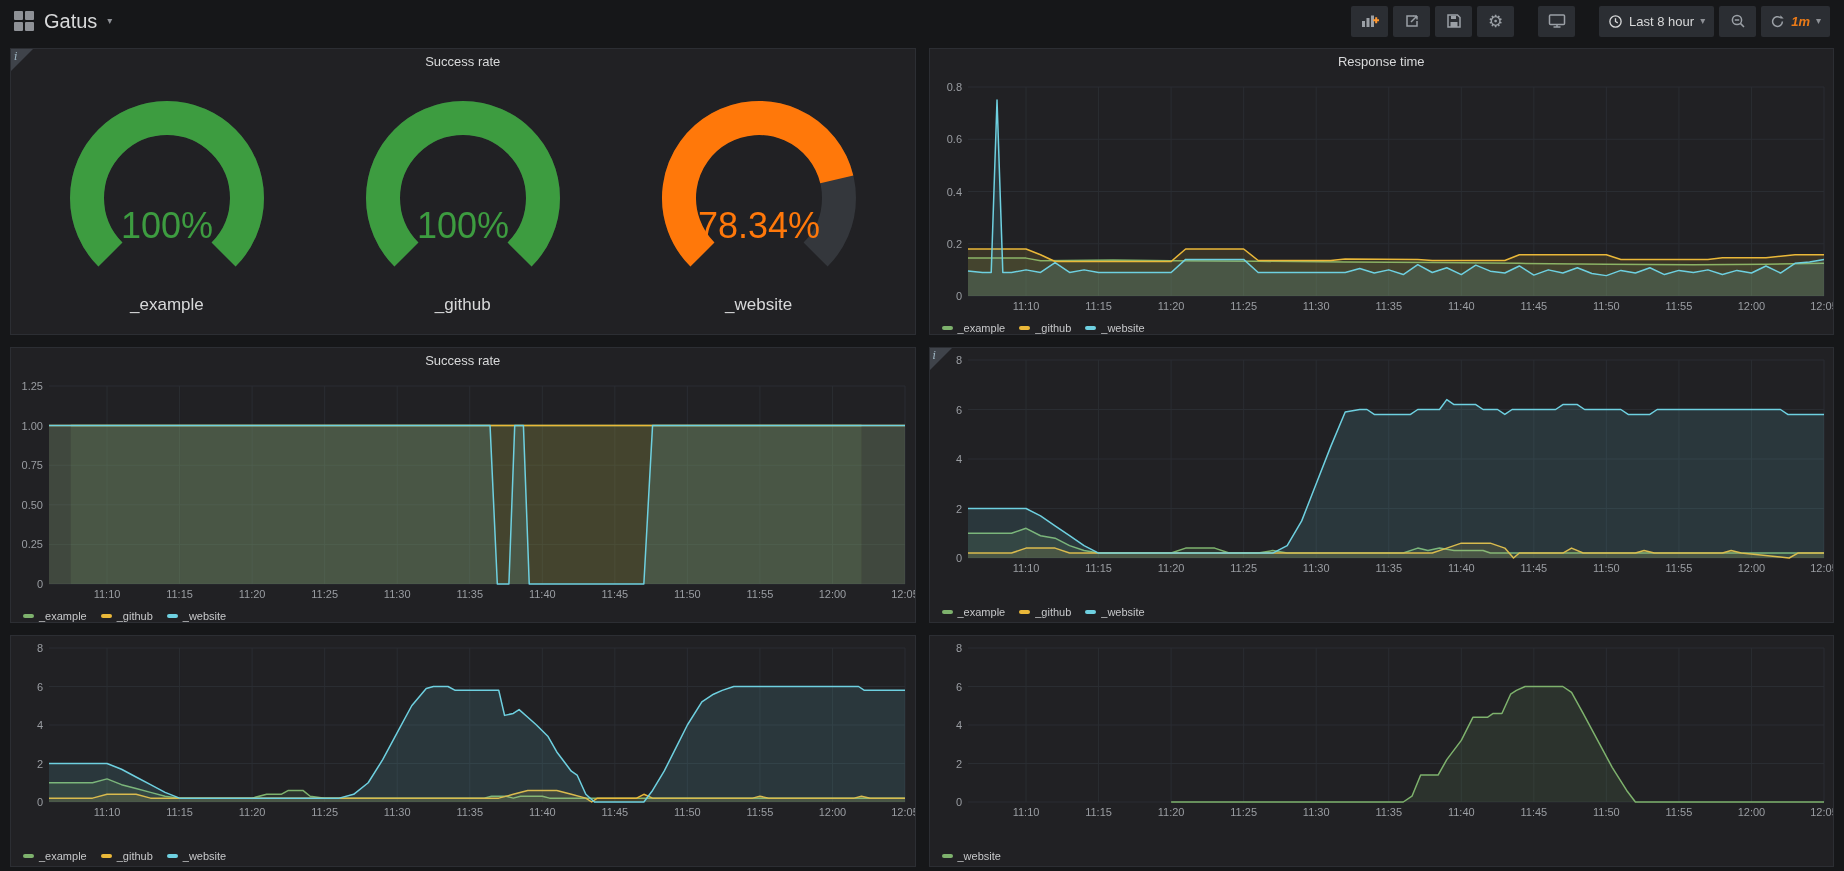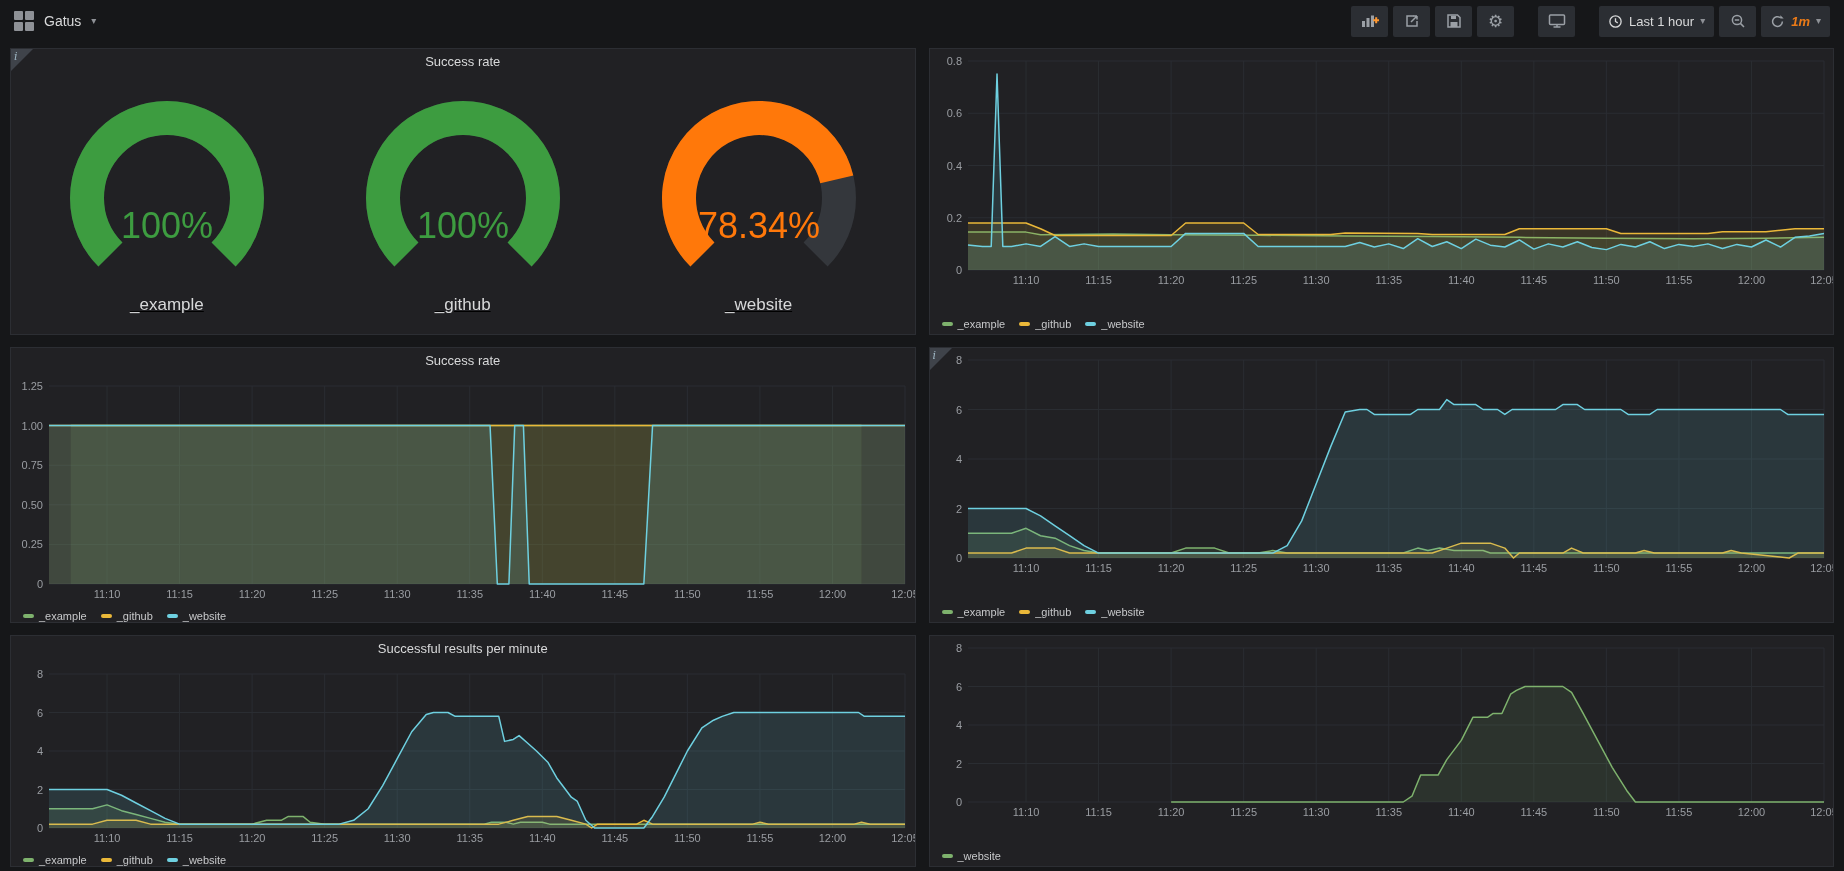--- a/index.html
+++ b/index.html
@@ -3,21 +3,21 @@
 <meta charset="utf-8">
 <style>
   * { box-sizing: border-box; margin: 0; padding: 0; }
   html,body { width:1844px; height:871px; overflow:hidden; background:#161719;
     font-family:"Liberation Sans", sans-serif; }
   
   .navbar { height:42px; display:flex; align-items:center; padding:0 14px; background:#161719; }
   .nav-left { display:flex; align-items:center; gap:10px; cursor:pointer; }
   .apps-icon { display:grid; grid-template-columns:9px 9px; grid-template-rows:9px 9px; gap:2px; }
   .apps-icon span { background:#8e9196; border-radius:1px; }
-  .dash-title { color:#d8d9da; font-size:14px; }
+  .dash-title { color:#d8d9da; font-size:20px; }
   .caret { color:#8e9196; font-size:10px; line-height:1; }
   .nav-right { margin-left:auto; display:flex; align-items:center; gap:5px; }
   .nav-btn { height:31px; min-width:37px; padding:0 9px; background:#2b2e33; border-radius:2px;
     display:flex; align-items:center; justify-content:center; gap:6px; cursor:pointer;
     color:#9ba0a6; font-size:13px; }
   .nav-btn svg { display:block; }
   .nav-gap { width:14px; }
   .gear-glyph { font-size:17px; color:#9ba0a6; }
   .tr-label { color:#d8d9da; }
   .refresh-label { color:#eb7b18; font-weight:700;font-style:italic; }
@@ -31,21 +31,21 @@
   .chart-wrap { flex:1 1 auto; position:relative; }
   .panel-legend { flex:0 0 20px; display:flex; align-items:center; gap:14px; padding-left:12px; }
   .legend-item { display:flex; align-items:center; gap:5px; color:#c7c8ca; font-size:11px; cursor:pointer; }
   .legend-marker { width:11px; height:4px; border-radius:2px; display:inline-block; }
   
   .info-corner { position:absolute; top:0; left:0; width:0; height:0; z-index:5;
     border-top:22px solid #3f434a; border-right:22px solid transparent; cursor:pointer; }
   .info-i { position:absolute; top:-21px; left:3px; font-family:"DejaVu Serif", serif;
     font-style:italic; font-size:11px; color:#9fb6c3; }
   
-  .gauge-row { flex:1 1 auto; display:flex; align-items:center; justify-content:space-around; padding:0 8px 8px 8px;text-decoration:underline; }
+  .gauge-row { flex:1 1 auto; display:flex; align-items:center; justify-content:space-around; padding:0 8px 8px 8px; }
   .gauge { text-align:center; }
   .gauge-label { color:#d8d9da; font-size:17px; margin-top:2px; }
   text.axis-label { fill:#9a9da2; font-size:11px; font-family:"Liberation Sans", sans-serif; }
   text.gauge-value { font-family:"Liberation Sans", sans-serif; }
 </style>
 </head>
 <body>
 
 <div class="navbar">
   <div class="nav-left">
@@ -89,21 +89,21 @@
         <rect x="1.5" y="2" width="15" height="9.5" rx="1" fill="none" stroke="#9ba0a6" stroke-width="1.5"></rect>
         <path d="M9 11.5v2.5M5.5 14h7" stroke="#9ba0a6" stroke-width="1.5" fill="none"></path>
       </svg>
     </div>
     <div class="nav-gap"></div>
     <div class="nav-btn">
       <svg width="15" height="15" viewBox="0 0 16 16">
         <circle cx="8" cy="8" r="6" fill="none" stroke="#d8d9da" stroke-width="1.4"></circle>
         <path d="M8 4.5V8l2.4 1.5" fill="none" stroke="#d8d9da" stroke-width="1.4"></path>
       </svg>
-      <span class="tr-label">Last 1 hour</span>
+      <span class="tr-label">Last 8 hour</span>
       <span class="caret">▾</span>
     </div>
     <div class="nav-btn">
       <svg width="16" height="16" viewBox="0 0 16 16">
         <circle cx="7" cy="7" r="4.6" fill="none" stroke="#9ba0a6" stroke-width="1.5"></circle>
         <path d="M10.4 10.4L14 14M4.8 7h4.4" fill="none" stroke="#9ba0a6" stroke-width="1.5"></path>
       </svg>
     </div>
     <div class="nav-btn">
       <svg width="15" height="15" viewBox="0 0 16 16">
@@ -136,20 +136,21 @@
           </svg><div class="gauge-label">_github</div></div>
         <div class="gauge"><svg width="290" height="202">
             <path d="M 88.4314575050762 167.5685424949238 A 80 80 0 1 1 201.56854249492386 167.56854249492375" stroke="#34373c" stroke-width="34" fill="none"></path>
             <path d="M 88.4314575050762 167.5685424949238 A 80 80 0 1 1 222.79545691487593 92.34881013431892" stroke="#ff780a" stroke-width="34" fill="none"></path>
             <text x="145" y="151" text-anchor="middle" font-size="36" font-weight="500" fill="#ff780a" class="gauge-value">78.34%</text>
           </svg><div class="gauge-label">_website</div></div>
       </div>
   </div>
 
   <div class="panel">
+    <div class="panel-title">Response time</div>
     <div class="chart-wrap"><svg width="904" height="239">
           <g>
             <line x1="96.03389830508475" y1="12" x2="96.03389830508475" y2="221" stroke="#2a2d32" stroke-width="1"></line>
             <line x1="168.5762711864407" y1="12" x2="168.5762711864407" y2="221" stroke="#2a2d32" stroke-width="1"></line>
             <line x1="241.11864406779662" y1="12" x2="241.11864406779662" y2="221" stroke="#2a2d32" stroke-width="1"></line>
             <line x1="313.6610169491525" y1="12" x2="313.6610169491525" y2="221" stroke="#2a2d32" stroke-width="1"></line>
             <line x1="386.2033898305085" y1="12" x2="386.2033898305085" y2="221" stroke="#2a2d32" stroke-width="1"></line>
             <line x1="458.7457627118644" y1="12" x2="458.7457627118644" y2="221" stroke="#2a2d32" stroke-width="1"></line>
             <line x1="531.2881355932204" y1="12" x2="531.2881355932204" y2="221" stroke="#2a2d32" stroke-width="1"></line>
             <line x1="603.8305084745763" y1="12" x2="603.8305084745763" y2="221" stroke="#2a2d32" stroke-width="1"></line>
@@ -325,21 +326,20 @@
           <span>_github</span>
         </span>
         <span class="legend-item">
           <span class="legend-marker" style="background: rgb(110, 208, 224);"></span>
           <span>_website</span>
         </span>
       </div>
   </div>
 
   <div class="panel">
-    <div class="panel-title">Successful results per minute</div>
     <div class="chart-wrap"><svg width="904" height="184">
           <g>
             <line x1="96.03389830508475" y1="12" x2="96.03389830508475" y2="166" stroke="#2a2d32" stroke-width="1"></line>
             <line x1="168.5762711864407" y1="12" x2="168.5762711864407" y2="166" stroke="#2a2d32" stroke-width="1"></line>
             <line x1="241.11864406779662" y1="12" x2="241.11864406779662" y2="166" stroke="#2a2d32" stroke-width="1"></line>
             <line x1="313.6610169491525" y1="12" x2="313.6610169491525" y2="166" stroke="#2a2d32" stroke-width="1"></line>
             <line x1="386.2033898305085" y1="12" x2="386.2033898305085" y2="166" stroke="#2a2d32" stroke-width="1"></line>
             <line x1="458.7457627118644" y1="12" x2="458.7457627118644" y2="166" stroke="#2a2d32" stroke-width="1"></line>
             <line x1="531.2881355932204" y1="12" x2="531.2881355932204" y2="166" stroke="#2a2d32" stroke-width="1"></line>
             <line x1="603.8305084745763" y1="12" x2="603.8305084745763" y2="166" stroke="#2a2d32" stroke-width="1"></line>

